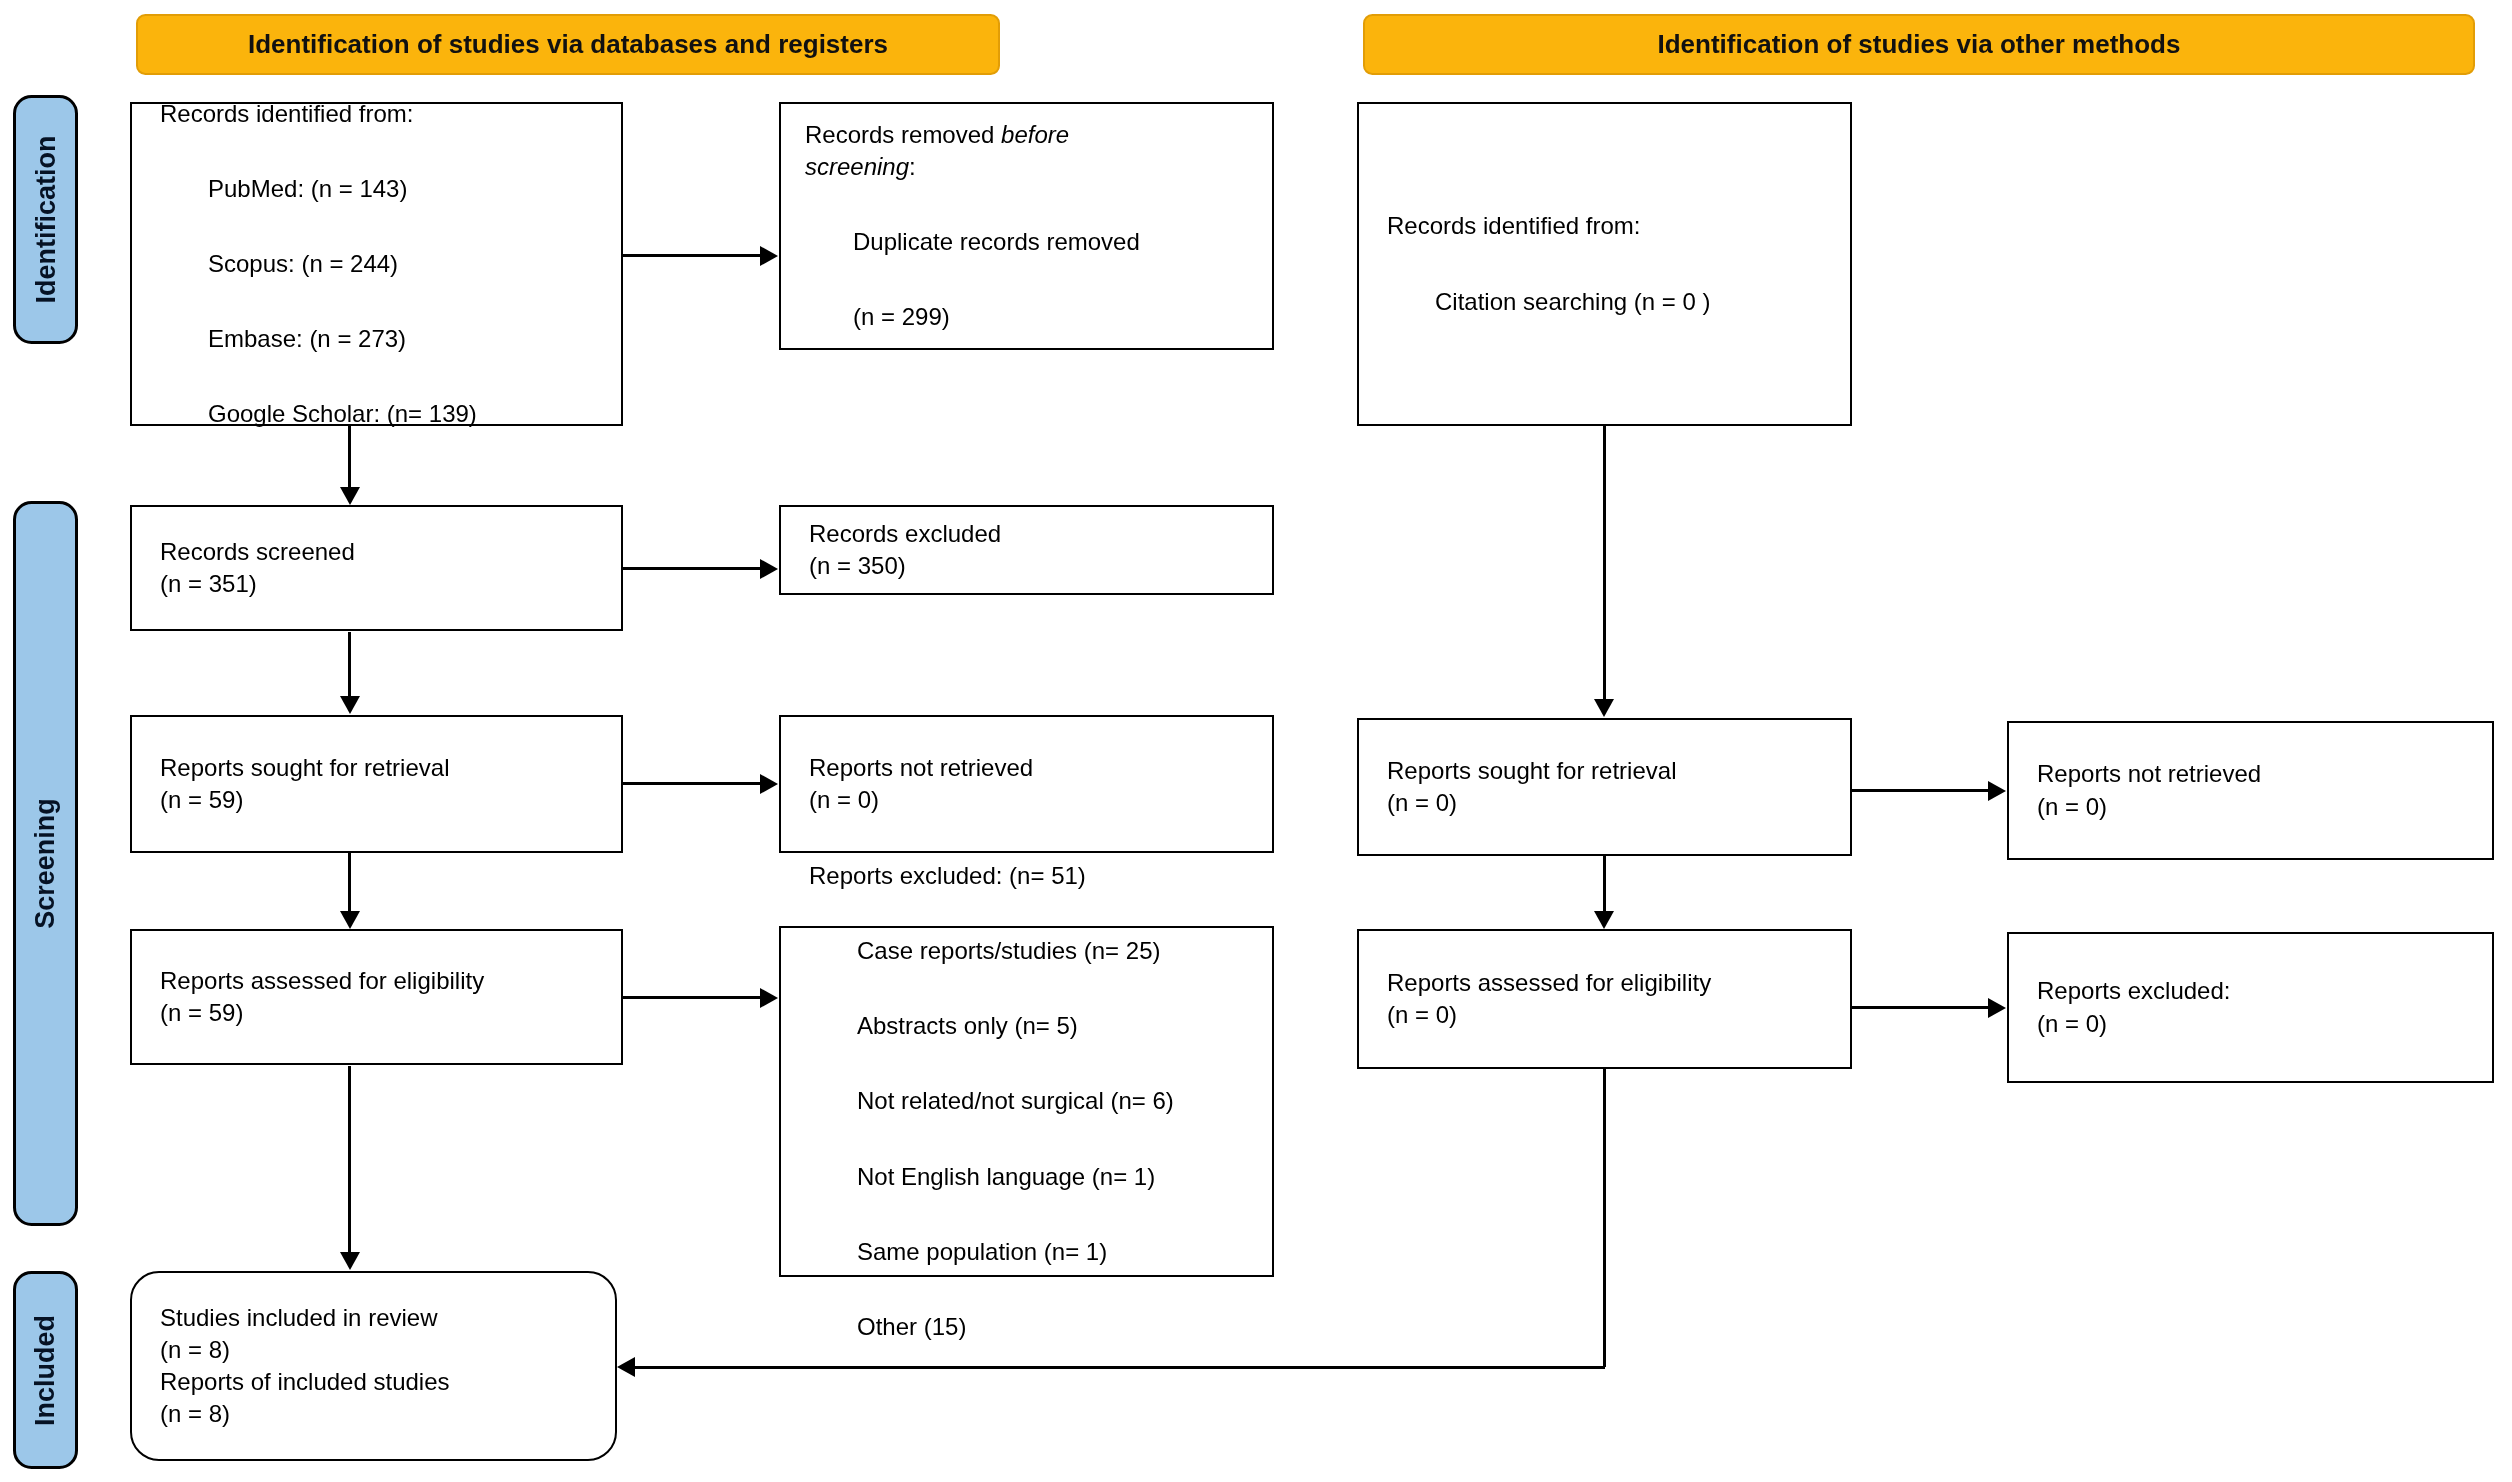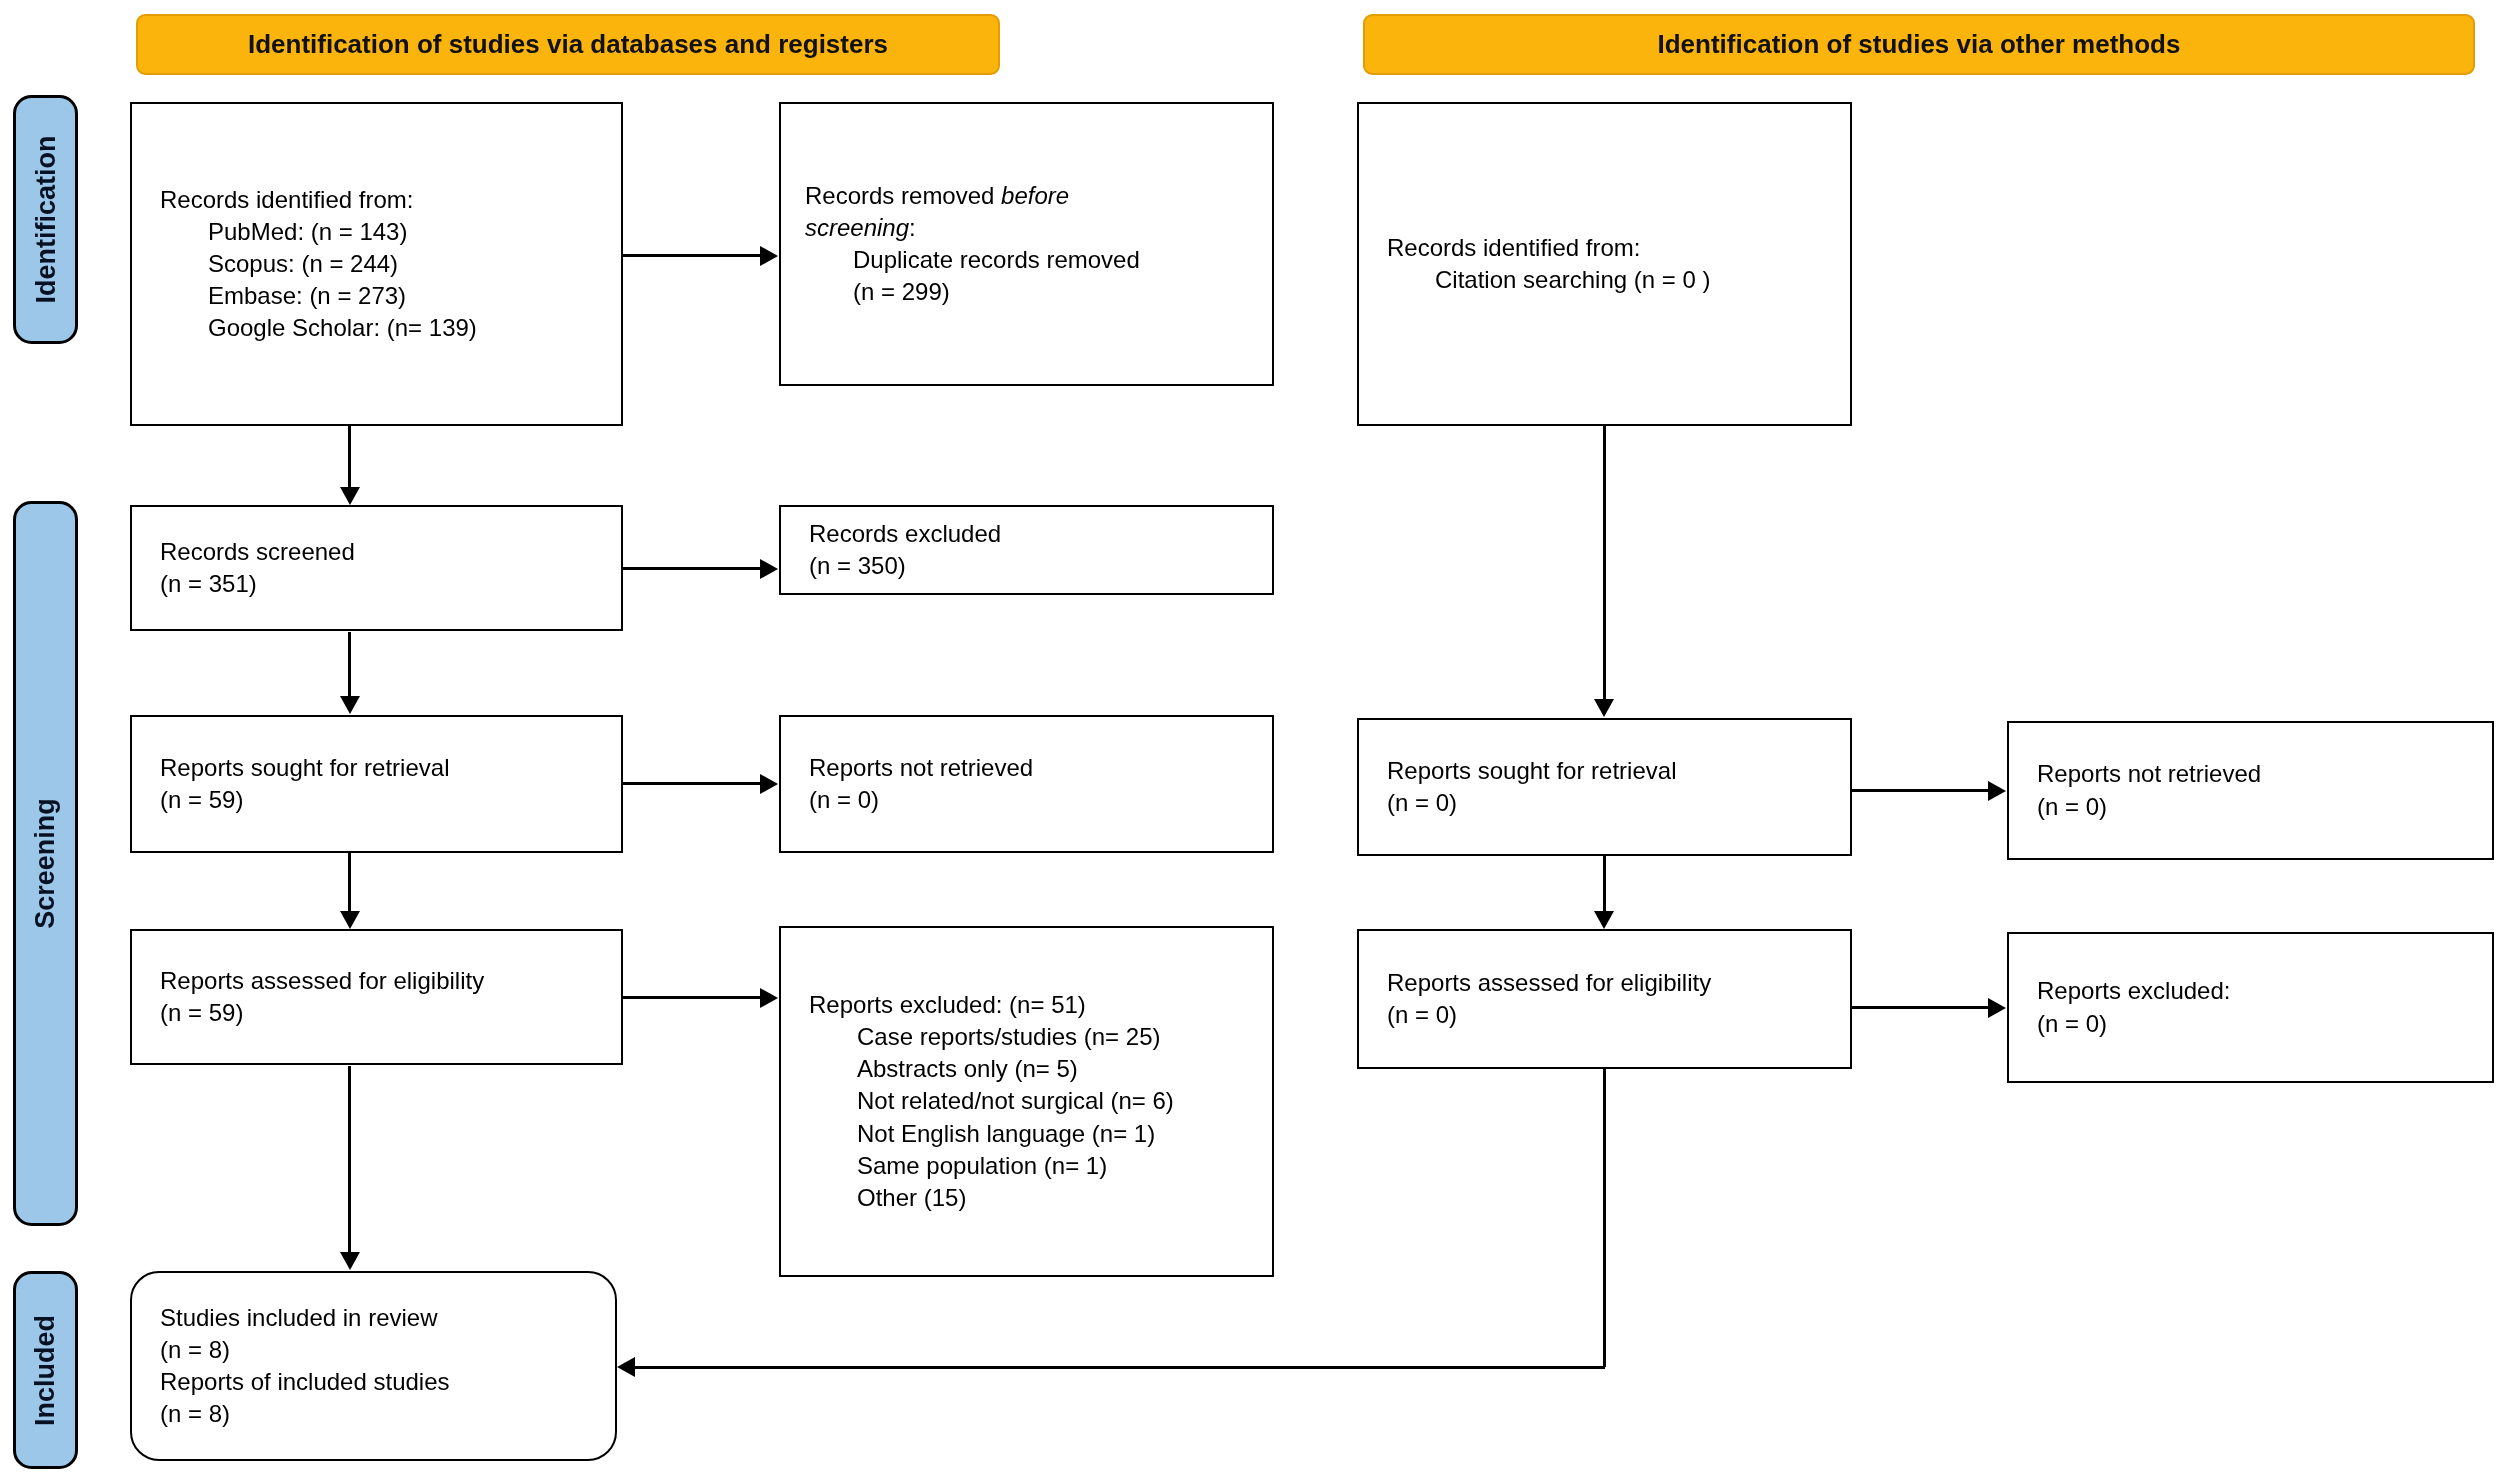--- a/index.html
+++ b/index.html
@@ -18,23 +18,23 @@
          display:flex;align-items:center;justify-content:center;box-sizing:border-box;}
   .stage span{transform:rotate(-90deg);white-space:nowrap;font-weight:bold;font-size:27px;color:#061224;}
   #stage-identification{left:13px;top:95px;width:65px;height:249px;}
   #stage-screening{left:13px;top:501px;width:65px;height:725px;}
   #stage-included{left:13px;top:1271px;width:65px;height:198px;}
 
   
   .box{position:absolute;background:#fff;border:2.9px solid #000;box-sizing:border-box;
        display:flex;flex-direction:column;justify-content:center;
        padding:7px 15px 7px 28px;font-size:24px;line-height:1.34;}
-  .ind{padding-left:48px;}
+  .ind{padding-left:48px;margin-top:43px;}
   #b1{left:130px;top:102px;width:493px;height:324px;}
-  #b2{left:779px;top:102px;width:495px;height:284px;padding-left:24px;}
+  #b2{left:779px;top:102px;width:495px;height:248px;padding-left:24px;}
   #b3{left:1357px;top:102px;width:495px;height:324px;}
   #b4{left:130px;top:505px;width:493px;height:126px;}
   #b5{left:779px;top:505px;width:495px;height:90px;}
   #b6{left:130px;top:715px;width:493px;height:138px;}
   #b7{left:779px;top:715px;width:495px;height:138px;}
   #b8{left:1357px;top:718px;width:495px;height:138px;}
   #b9{left:2007px;top:721px;width:487px;height:139px;}
   #b10{left:130px;top:929px;width:493px;height:136px;}
   #b11{left:779px;top:926px;width:495px;height:351px;}
   #b12{left:1357px;top:929px;width:495px;height:140px;}

